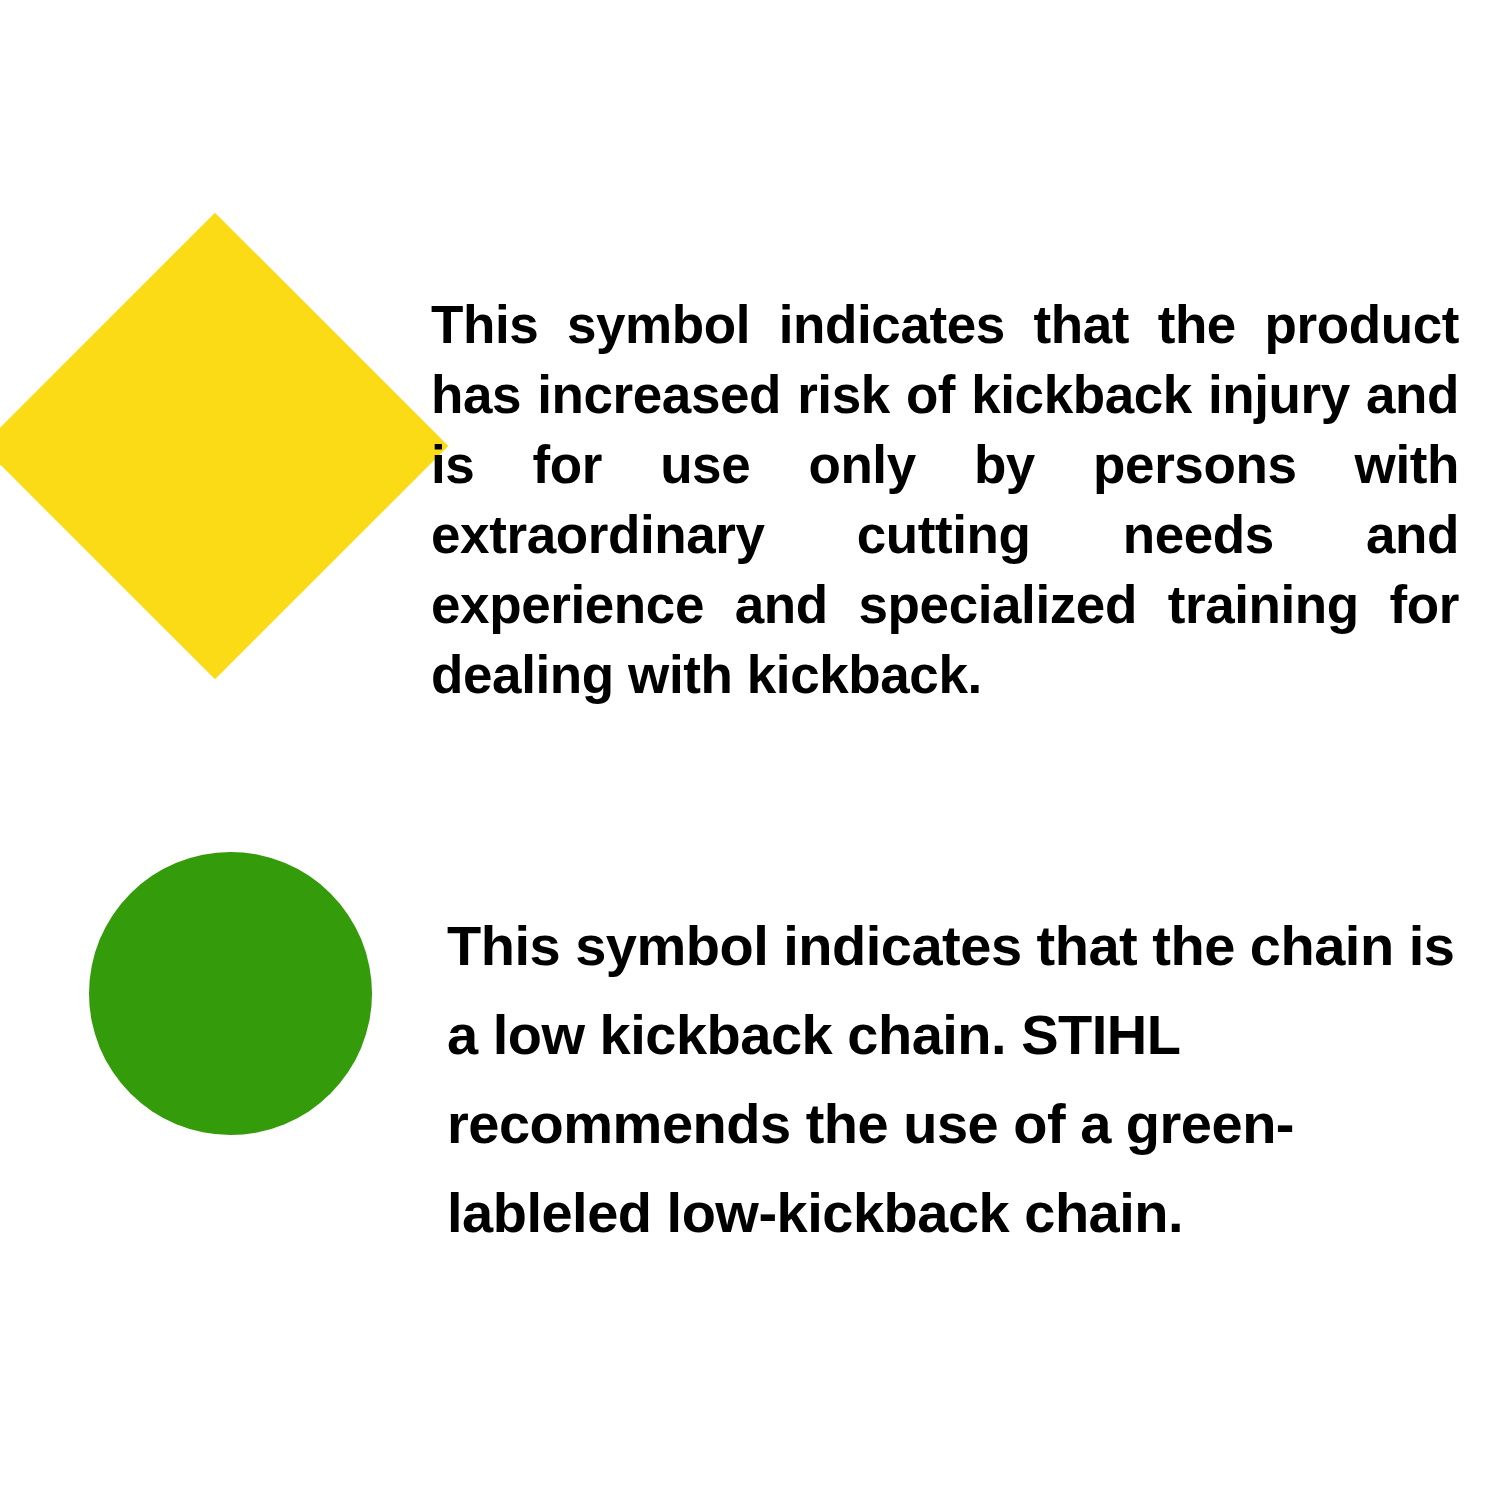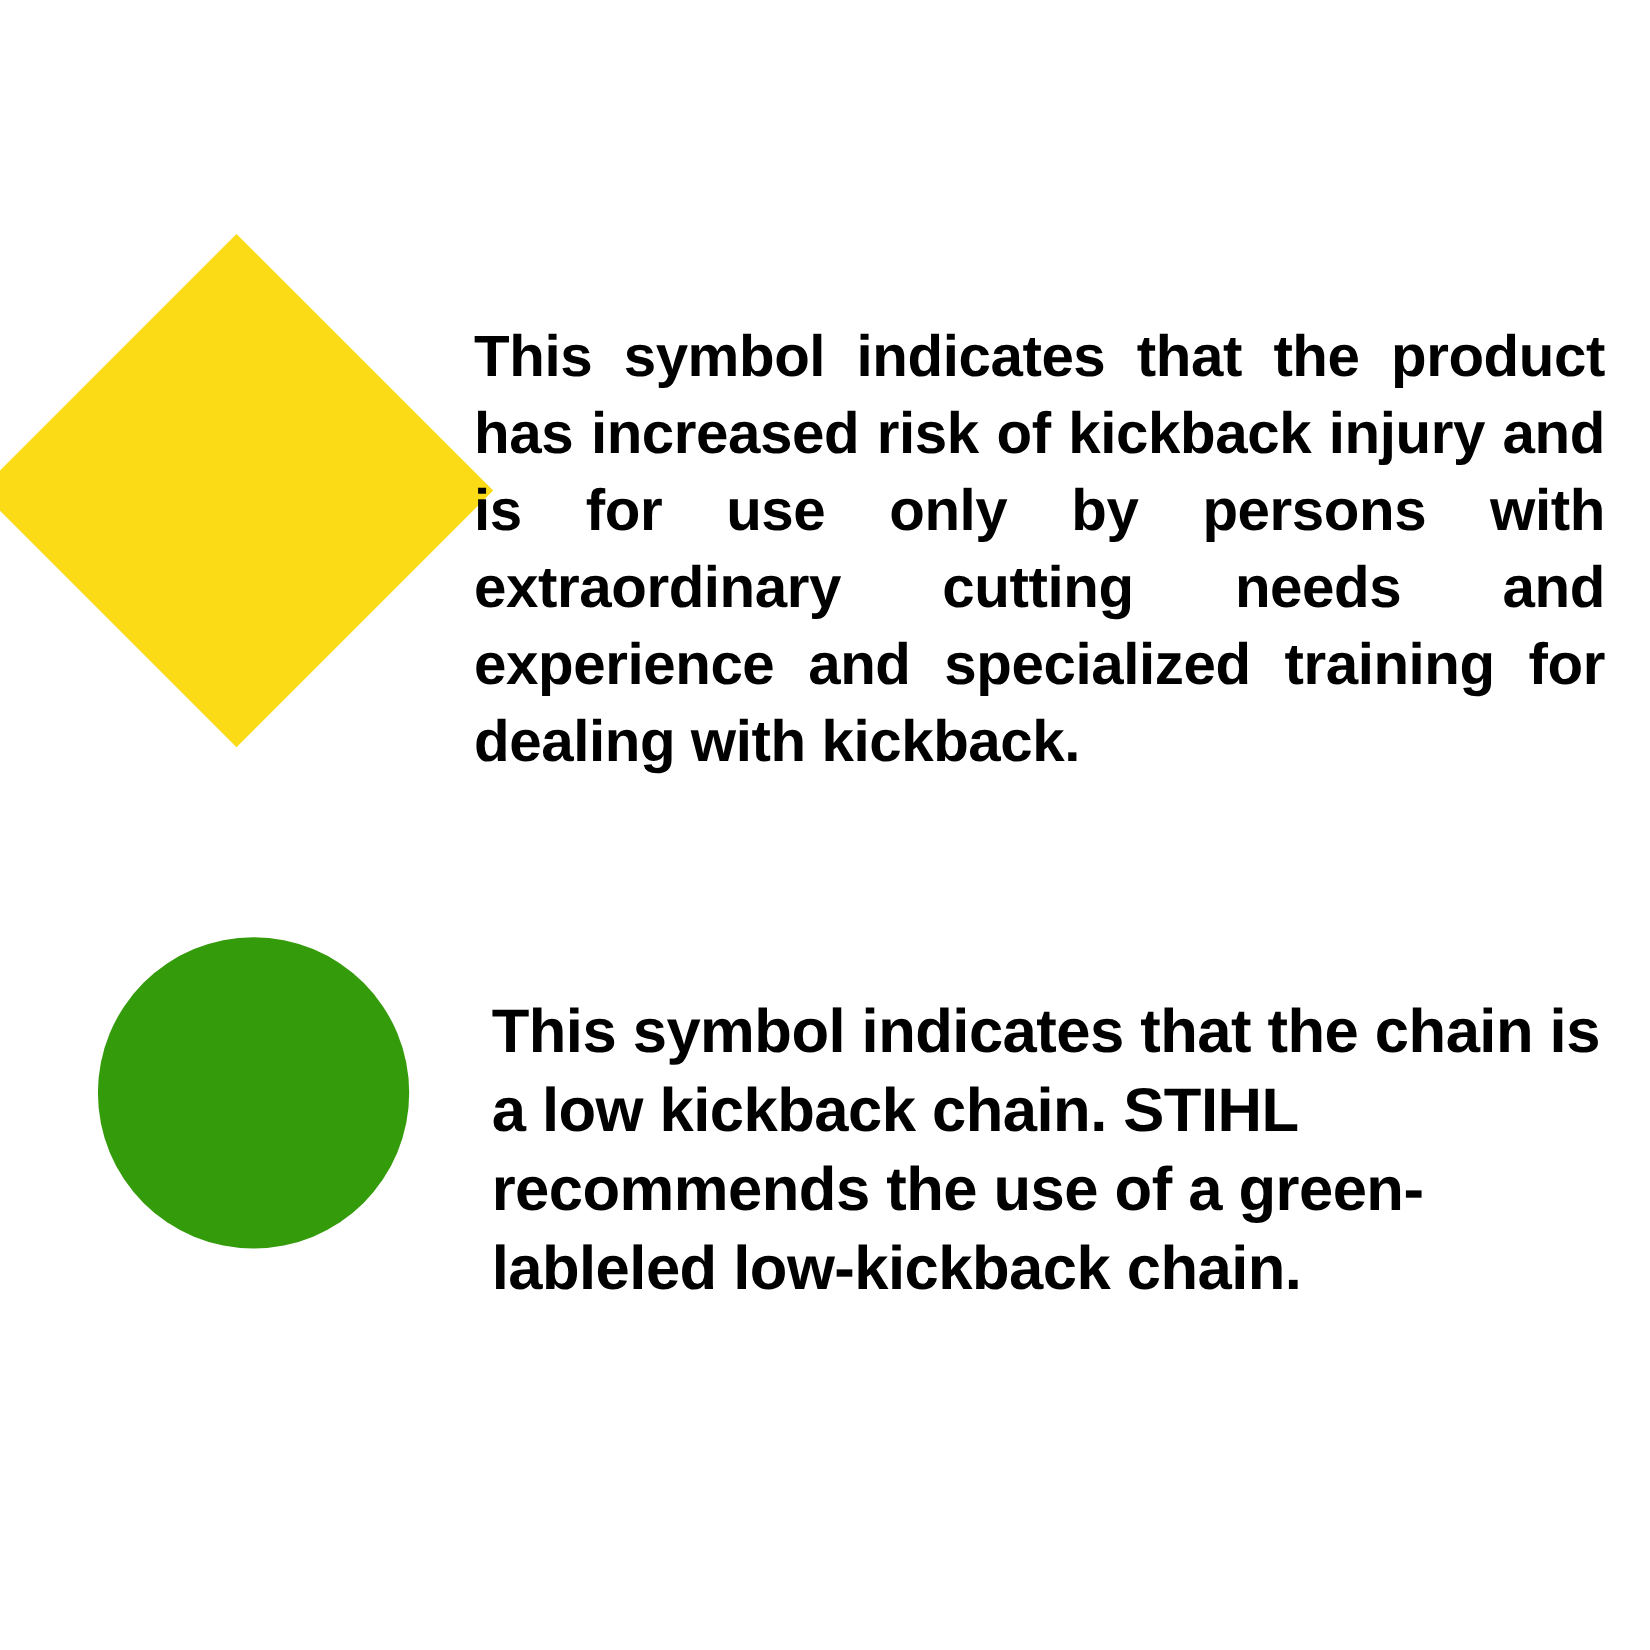--- a/index.html
+++ b/index.html
@@ -73,21 +73,21 @@
     letter-spacing: -0.4px;
     word-spacing: 0px;
   }
 
   
   #paragraph-low-kickback {
     left: 447px;
     top: 845px;
     width: 1040px;
     font-size: 56px;
-    line-height: 72px;
+    line-height: 89px;
     text-align: left;
     letter-spacing: -0.5px;
   }
 </style>
 </head>
 <body>
 
 <div class="page">
 
   <section class="symbol-row" id="row-kickback-warning">

